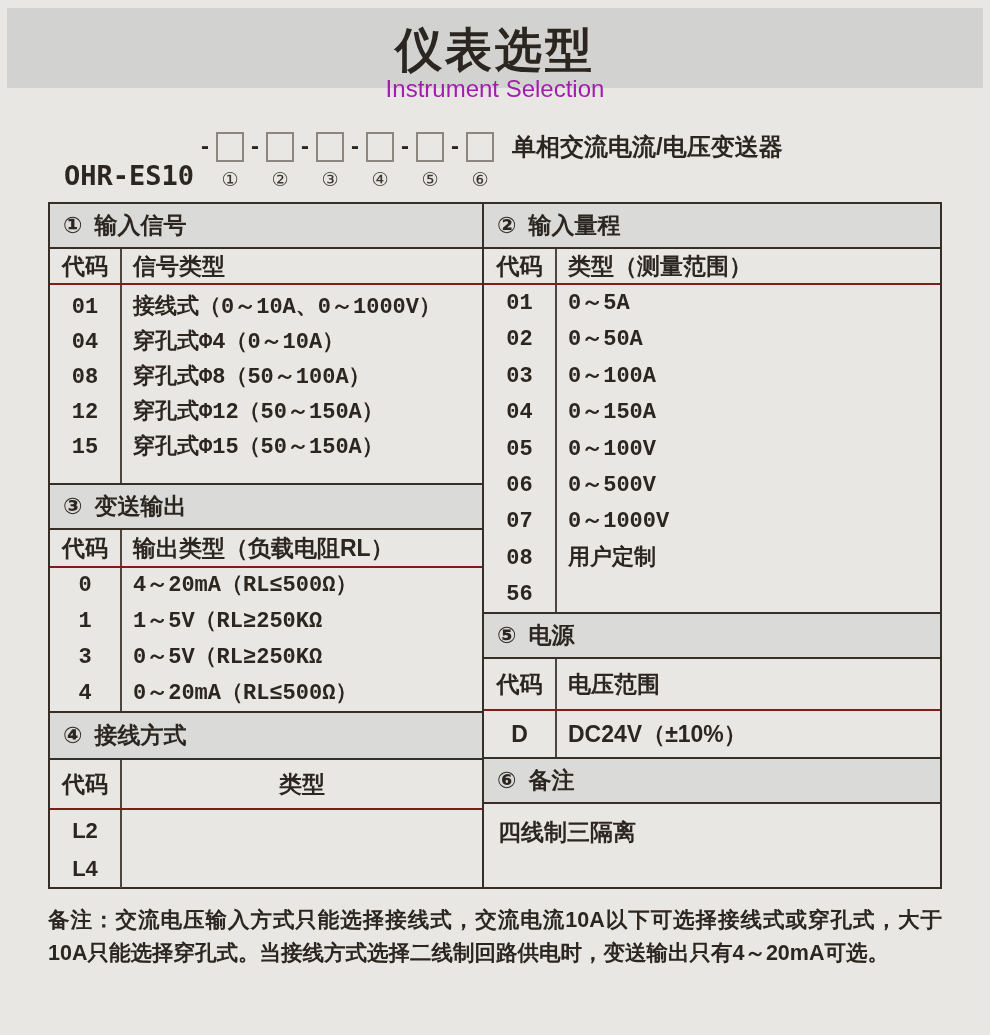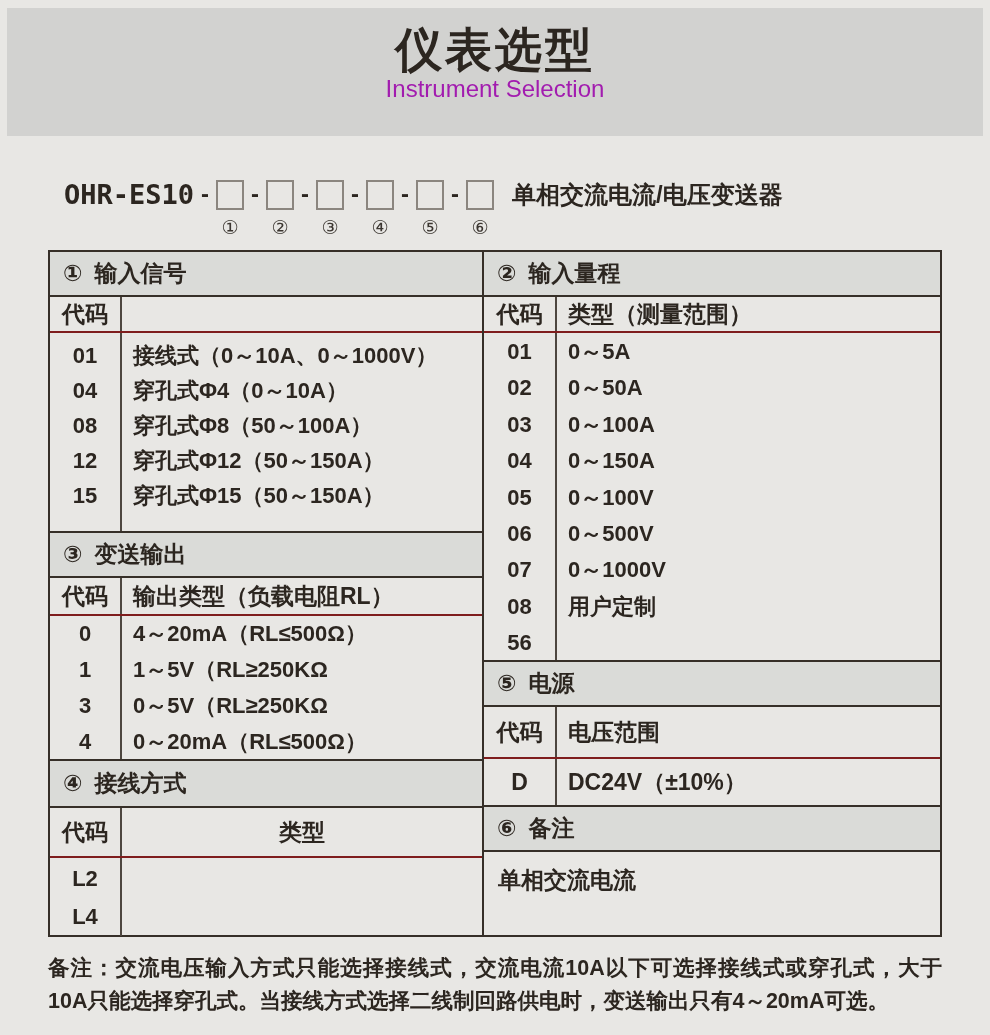--- a/index.html
+++ b/index.html
@@ -7,21 +7,21 @@
     width:990px;height:1035px;
     background:#e8e7e4;
     font-family:"Liberation Sans","DejaVu Sans",sans-serif;
     color:#2c2620;
     overflow:hidden;
     position:relative;
   }
   
   .banner{
     margin:8px 7px 0 7px;
-    height:128px;
+    height:80px;
     background:#d2d2d0;
     text-align:center;
   }
   .banner .title{
     padding-top:14px;
     font-size:47px;
     font-weight:bold;
     letter-spacing:3px;
     line-height:56px;
   }
@@ -36,20 +36,21 @@
     height:72px;
     display:flex;
     align-items:flex-start;
   }
   .model-prefix{
     font-family:"DejaVu Sans Mono","Liberation Mono",monospace;
     font-weight:bold;
     font-size:27px;
     line-height:34px;
     letter-spacing:0px;
+    margin-top:29px;
   }
   .dash{
     font-weight:bold;
     font-size:24px;
     line-height:32px;
     padding:0 7px;
     color:#2c2620;
   }
   .unit{
     display:flex;
@@ -110,21 +111,21 @@
     flex:1;
     padding-left:11px;
     font-weight:bold;
     box-sizing:border-box;
   }
   .col-hdr{border-bottom:2px solid #7f1d1d;font-size:23px;}
   .col-hdr .code,.col-hdr .type{display:flex;align-items:center;}
   .col-hdr .code{justify-content:center;}
   .body-block .code,.body-block .type{font-size:22px;}
   .body-block .line{white-space:nowrap;}
-  .bordered-bottom{border-bottom:2px solid #362f28;}
+  .bordered-bottom{border-bottom:2px solid #362f28;font-family:Liberation Mono, monospace;}
   
   .h45{height:45px;}
   .h47{height:47px;}
   .h36{height:36px;}
   .h38{height:38px;}
   .h50{height:50px;}
   .h52{height:52px;}
   .body1{height:200px;}
   .body1 .line{line-height:35px;}
   .body1 .code,.body1 .type{padding-top:5px;}
@@ -202,20 +203,21 @@
 <div class="tables">
 
   <div class="colL">
 
     <div class="sec-hdr h45">
       <span class="sec-no">①</span>
       <span>输入信号</span>
     </div>
     <div class="split col-hdr h36">
       <div class="code">代码</div>
+      <div class="type">信号类型</div>
     </div>
     <div class="split body-block body1 bordered-bottom">
       <div class="code">
         <div class="line">01</div>
         <div class="line">04</div>
         <div class="line">08</div>
         <div class="line">12</div>
         <div class="line">15</div>
       </div>
       <div class="type">
@@ -311,18 +313,18 @@
     </div>
     <div class="split rowD">
       <div class="code">D</div>
       <div class="type">DC24V（±10%）</div>
     </div>
 
     <div class="sec-hdr h45">
       <span class="sec-no">⑥</span>
       <span>备注</span>
     </div>
-    <div class="remark-cell">单相交流电流</div>
+    <div class="remark-cell">四线制三隔离</div>
 
   </div>
 </div>
 
 <div class="footnote">备注：交流电压输入方式只能选择接线式，交流电流10A以下可选择接线式或穿孔式，大于10A只能选择穿孔式。当接线方式选择二线制回路供电时，变送输出只有4～20mA可选。</div>
 
 </body></html>

